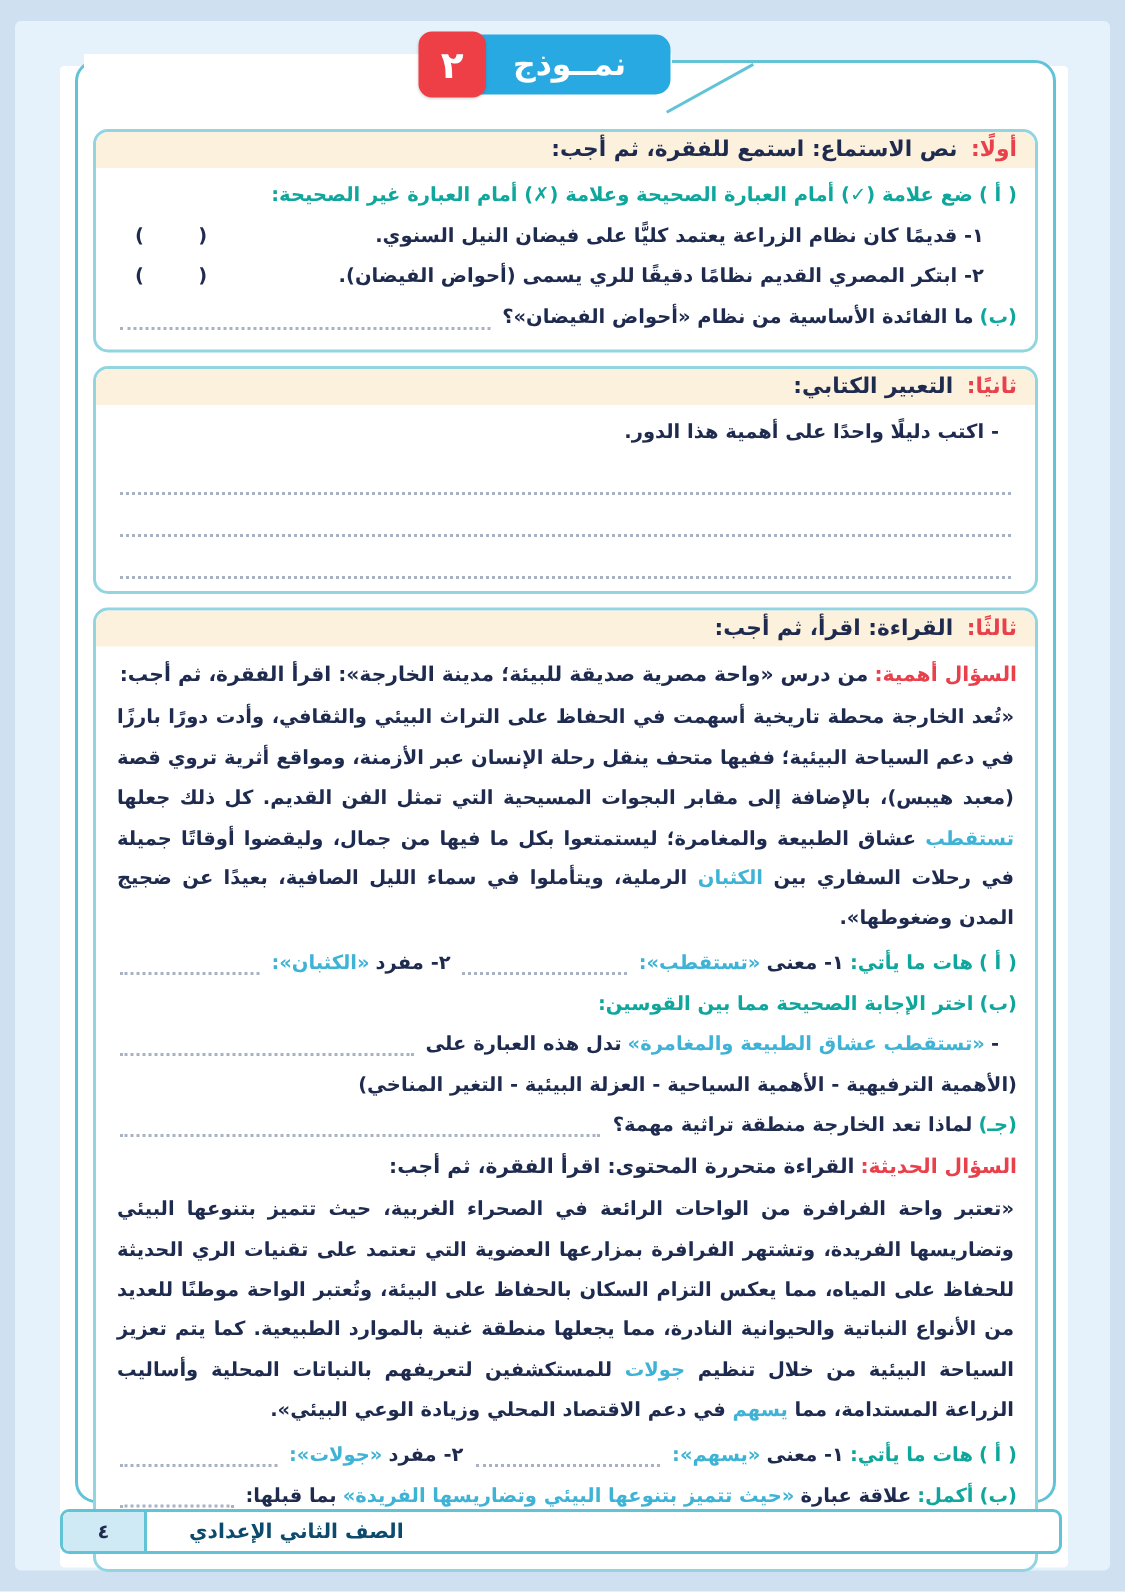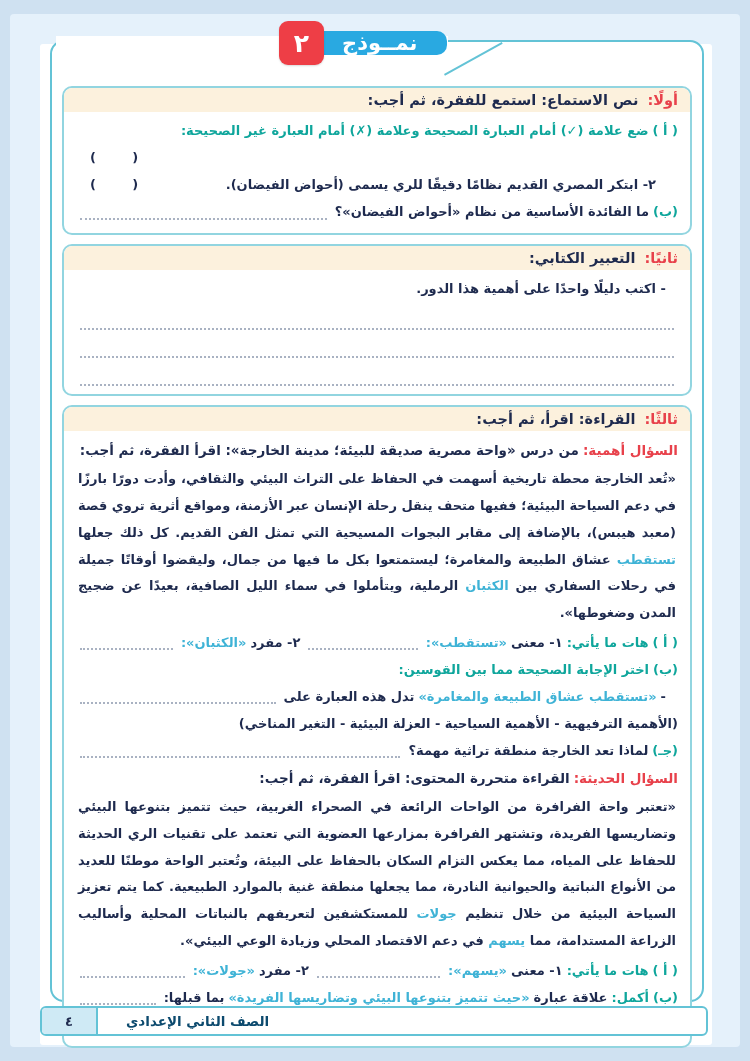--- a/index.html
+++ b/index.html
@@ -20,21 +20,21 @@
   .diag{position:absolute;left:444px;top:74px;width:66px;border-top:2.5px solid #63c3d6;
         transform:rotate(-29deg);transform-origin:left top;z-index:3;}
   
   .banner{position:absolute;top:21px;left:279px;height:44px;display:flex;direction:ltr;z-index:5;align-items:center;}
   .banner-num{
     width:45px;height:44px;background:#ee3e46;border-radius:9px;color:#fff;
     font-size:25px;font-weight:700;display:flex;align-items:center;justify-content:center;z-index:2;
     box-shadow:0 1px 2px rgba(0,0,0,.15);
   }
   .banner-label{
-    margin-left:-8px;height:24px;background:#29a9e1;border-radius:4px 10px 10px 4px;color:#fff;
+    margin-left:-8px;height:40px;background:#29a9e1;border-radius:4px 10px 10px 4px;color:#fff;
     font-size:21px;font-weight:700;padding:0 30px 0 26px;display:flex;align-items:center;letter-spacing:2px;
   }
   
   .content{position:absolute;left:50px;top:40px;width:654px;z-index:4;box-sizing:border-box;padding:46px 12px 0;}
   .box{
     border:2px solid #92d5e0;border-radius:10px;background:#fff;overflow:hidden;
     margin-bottom:9px;box-sizing:border-box;
   }
   .box-header{
     background:#fcf1dd;padding:4px 12px;font-size:14.5px;font-weight:700;border-radius:8px 8px 0 0;
@@ -88,20 +88,21 @@
     <div class="box-header">
       <span class="red">أولًا:</span>
       <span class="navy">نص الاستماع: استمع للفقرة، ثم أجب:</span>
     </div>
     <div class="box-body">
       <div class="line">
         <span class="teal">( أ )</span>
         <span class="teal">ضع علامة (✓) أمام العبارة الصحيحة وعلامة (✗) أمام العبارة غير الصحيحة:</span>
       </div>
       <div class="line indent">
+        <span class="navy">١- قديمًا كان نظام الزراعة يعتمد كليًّا على فيضان النيل السنوي.</span>
         <span class="grow"></span>
         <span class="parens">(        )</span>
       </div>
       <div class="line indent">
         <span class="navy">٢- ابتكر المصري القديم نظامًا دقيقًا للري يسمى (أحواض الفيضان).</span>
         <span class="grow"></span>
         <span class="parens">(        )</span>
       </div>
       <div class="line">
         <span class="teal">(ب)</span>

